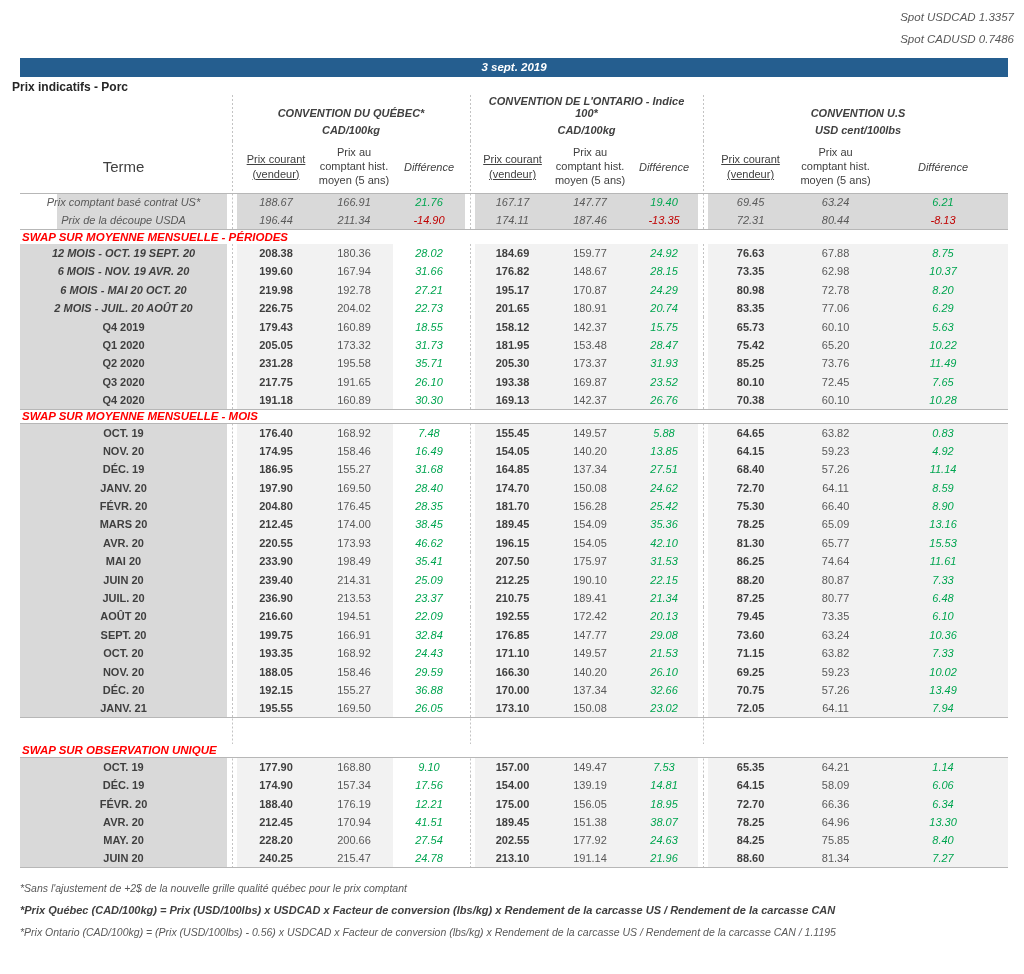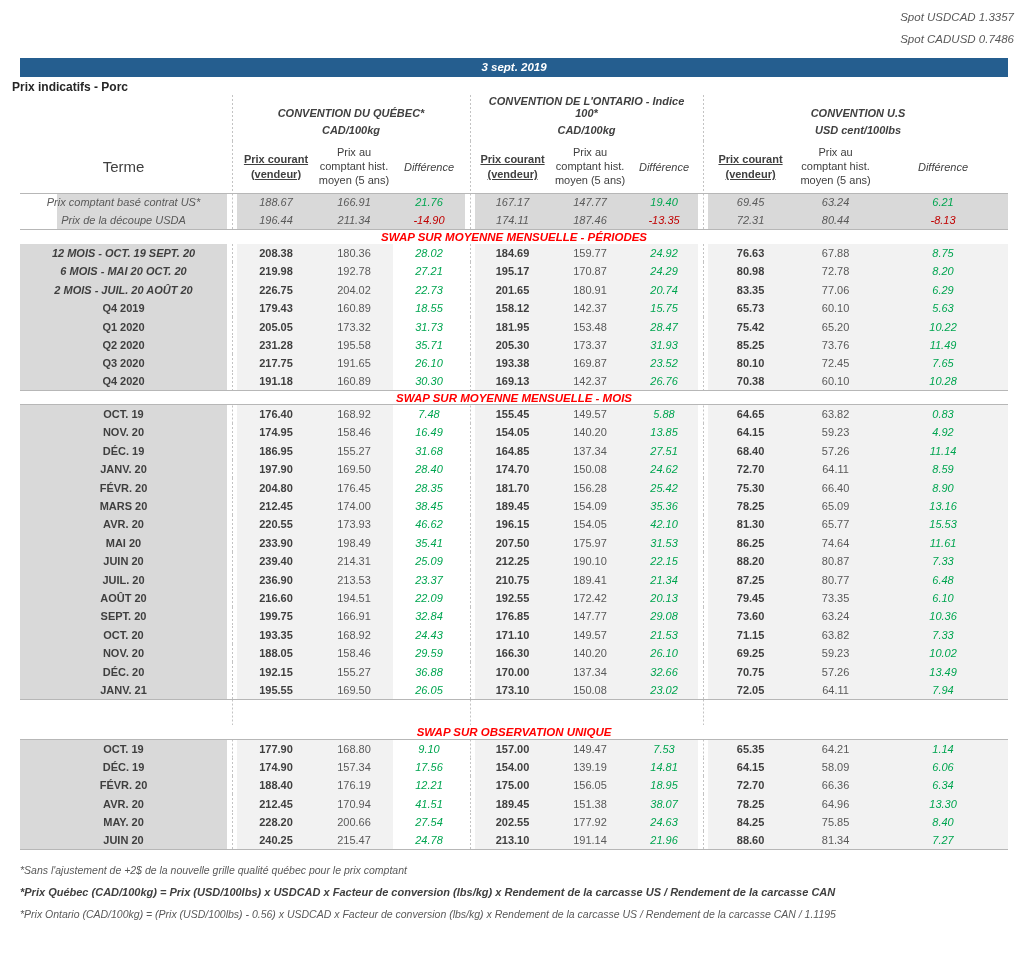--- a/index.html
+++ b/index.html
@@ -43,21 +43,21 @@
     padding:0;
   }
   
   thead td{color:#404040;}
   tr.gr-titles td{height:22px;vertical-align:bottom;}
   td.gtitle{font-weight:bold;font-style:italic;font-size:11px;}
   tr.gr-units td{height:22px;}
   td.gunit{font-weight:bold;font-style:italic;font-size:11px;}
   tr.sub-h td{height:52px;}
   td.terme-label{font-size:15px;color:#404040;}
-  td.pc-h{font-weight:bold;text-decoration:underline;line-height:1.3;}
+  td.pc-h{font-weight:normal;text-decoration:underline;line-height:1.3;}
   td.hist-h{line-height:1.25;color:#404040;}
   td.diff-h{font-style:italic;}
   
   tbody td{height:18.4px;}
   td.terme{background-color:var(--band-gray);font-weight:bold;color:#3f3f3f;}
   td.terme.it{font-style:italic;}
   td.pc{background-color:var(--cell-gray);font-weight:bold;color:#3f3f3f;}
   td.hist{background-color:var(--cell-gray);color:#595959;}
   td.diff{background-color:var(--cell-gray);font-style:italic;}
   td.qdiff{background-color:#fff;}
@@ -66,21 +66,21 @@
   tr.band td.terme{
     background:linear-gradient(to right,#fff 37px,var(--band-gray) 37px);
     font-weight:normal;font-style:italic;color:#595959;
   }
   
   tr td.diff.pos{color:var(--positive-green);}
   tr td.diff.neg{color:var(--negative-red);}
   
   tr.stitle td{
     height:14px;color:var(--section-red);font-weight:bold;font-style:italic;
-    font-size:11.5px;text-align:center;background-color:#fff;
+    font-size:11.5px;text-align:left;background-color:#fff;
   }
   
   tr.gap td{height:26px;}
   
   tr.first td{border-top:1px solid #b7b7b7;}
   tr.last td{border-bottom:1px solid #b7b7b7;}
   
   .footnotes{margin:9px 0 0 20px;font-style:italic;color:#595959;font-size:10.5px;line-height:22px;}
   .fn-bold{font-weight:bold;color:#404040;font-size:11px;}
 </style>
@@ -190,20 +190,35 @@
         <td class="sep"></td>
         <td class="v pc">184.69</td>
         <td class="v hist">159.77</td>
         <td class="v diff pos">24.92</td>
         <td class="sep"></td>
         <td class="v pc">76.63</td>
         <td class="v hist">67.88</td>
         <td class="v diff pos">8.75</td>
       </tr>
       <tr class="data">
+        <td class="terme it">6 MOIS - NOV. 19 AVR. 20</td>
+        <td class="sep"></td>
+        <td class="v pc">199.60</td>
+        <td class="v hist">167.94</td>
+        <td class="v diff qdiff pos">31.66</td>
+        <td class="sep"></td>
+        <td class="v pc">176.82</td>
+        <td class="v hist">148.67</td>
+        <td class="v diff pos">28.15</td>
+        <td class="sep"></td>
+        <td class="v pc">73.35</td>
+        <td class="v hist">62.98</td>
+        <td class="v diff pos">10.37</td>
+      </tr>
+      <tr class="data">
         <td class="terme it">6 MOIS - MAI 20 OCT. 20</td>
         <td class="sep"></td>
         <td class="v pc">219.98</td>
         <td class="v hist">192.78</td>
         <td class="v diff qdiff pos">27.21</td>
         <td class="sep"></td>
         <td class="v pc">195.17</td>
         <td class="v hist">170.87</td>
         <td class="v diff pos">24.29</td>
         <td class="sep"></td>

